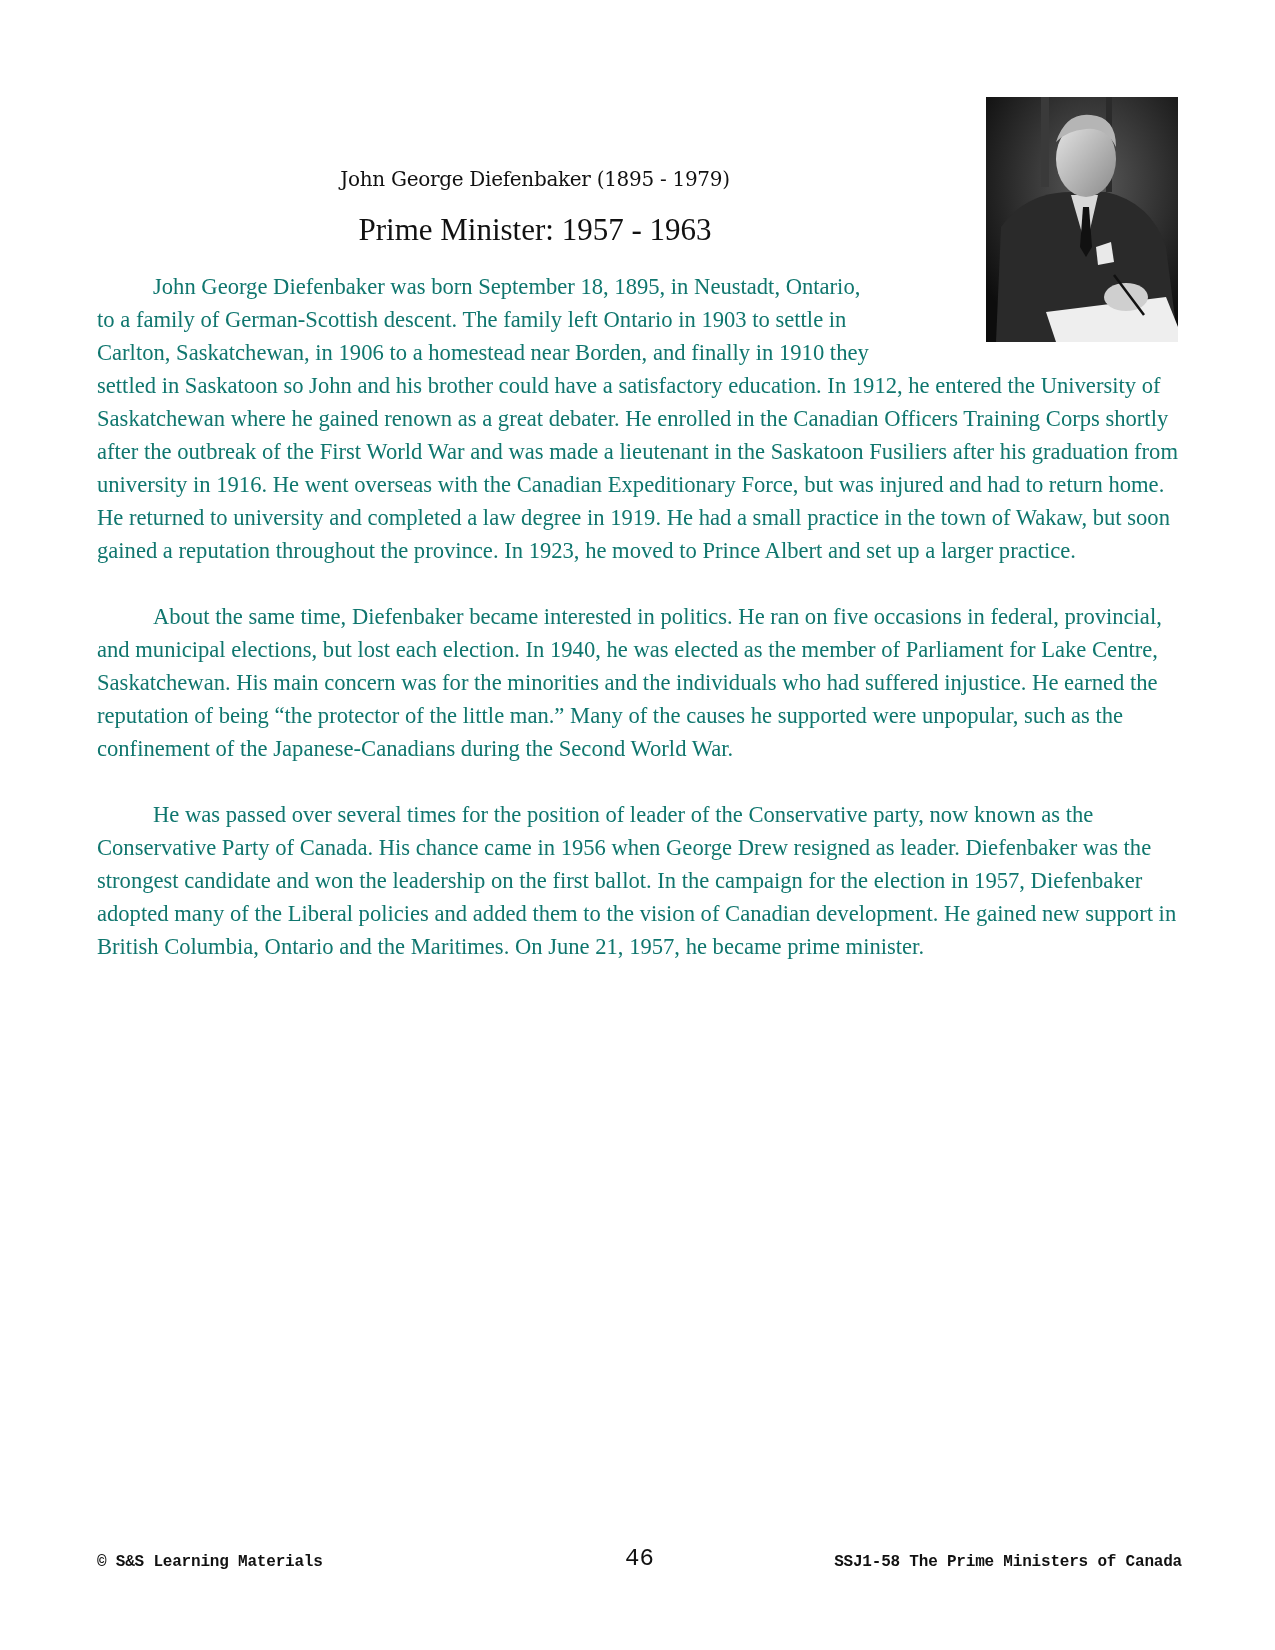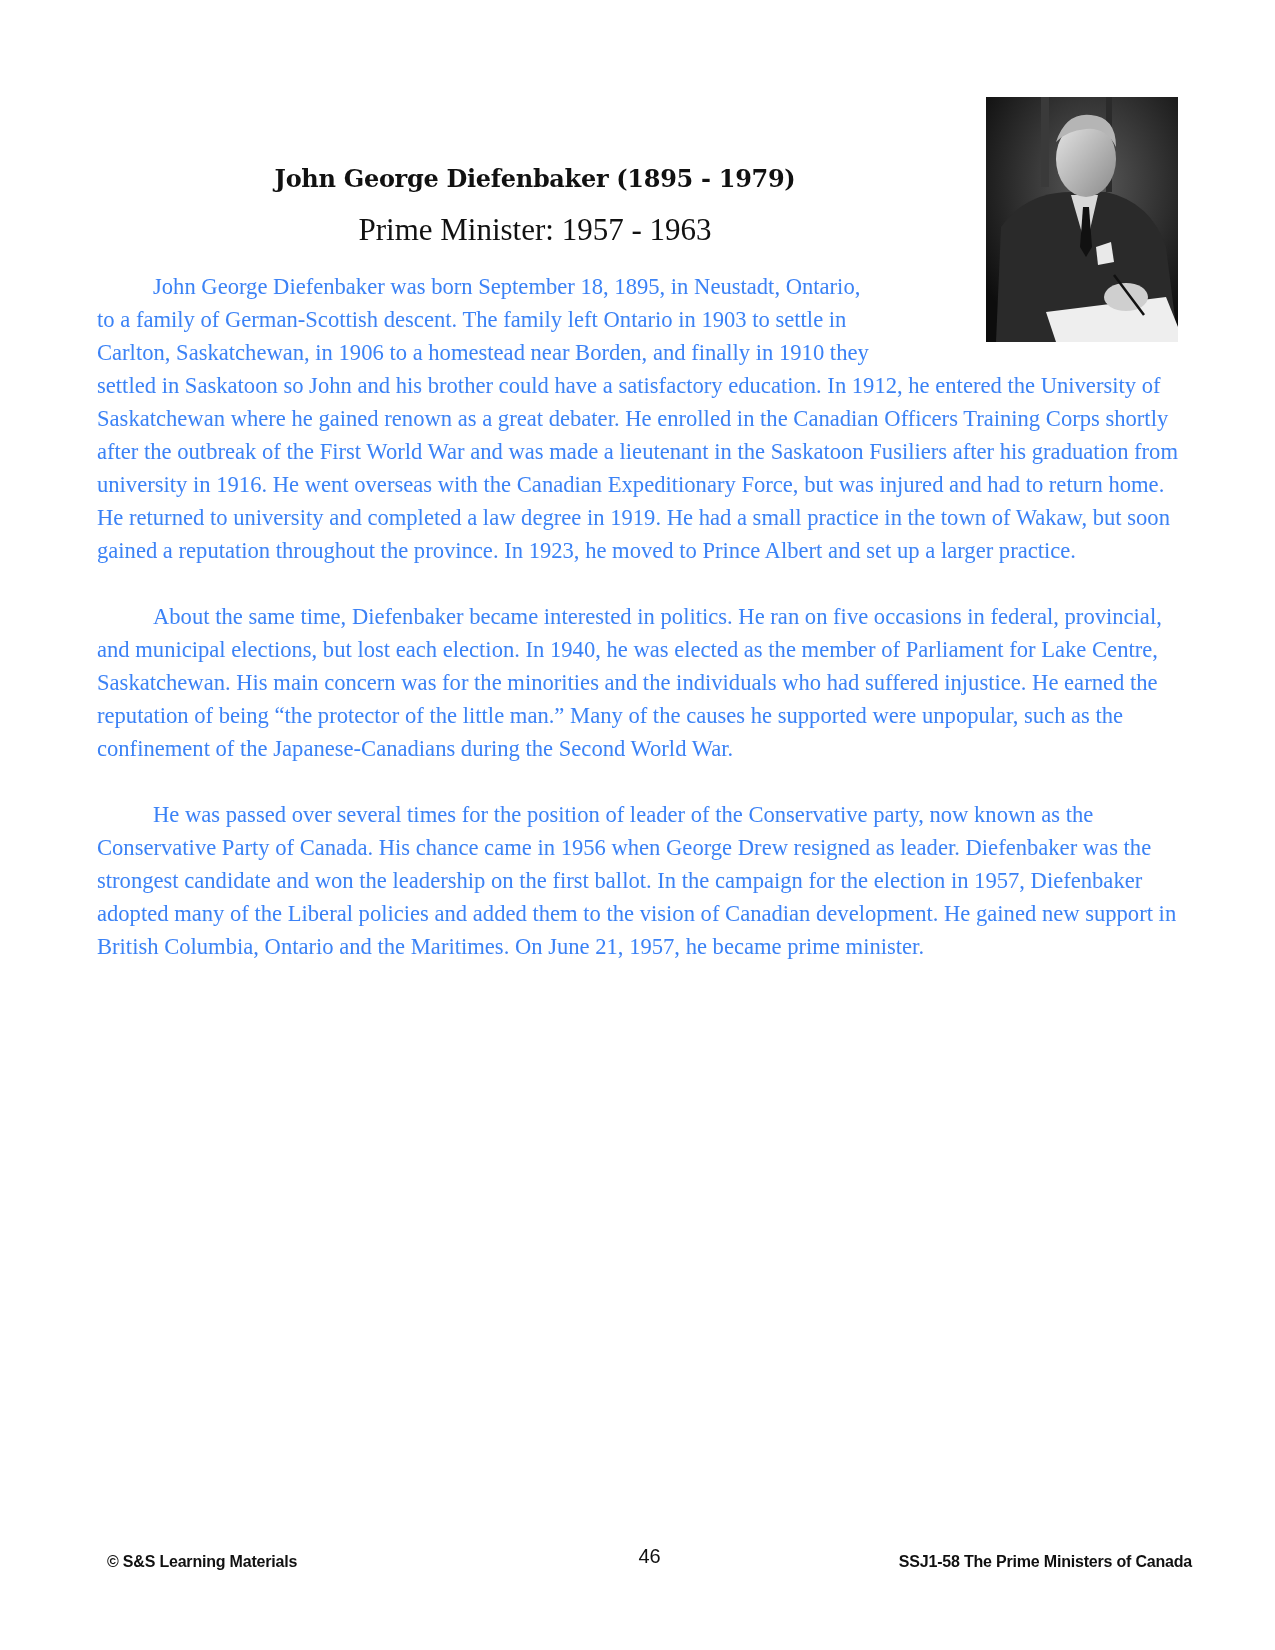--- a/index.html
+++ b/index.html
@@ -1,30 +1,30 @@
 <!DOCTYPE html>
 <html><head>
 <meta charset="utf-8">
 <style>
   html, body { margin: 0; padding: 0; background: #ffffff; }
   body { width: 1275px; height: 1650px; position: relative; overflow: hidden;
          font-family: "DejaVu Serif", "Liberation Serif", serif; color: #111; }
   .title-block { position: absolute; left: 150px; top: 160px; width: 770px; text-align: center; }
-  .title { font-family: "DejaVu Serif", serif; font-weight: bold; font-size: 24px; line-height: 38px; letter-spacing: -0.3px; }
+  .title { font-family: "DejaVu Serif", serif; font-weight: normal; font-size: 20px; line-height: 38px; letter-spacing: -0.3px; }
   .subtitle { font-family: "Liberation Serif", serif; font-size: 31px; line-height: 40px; margin-top: 12px; }
   .photo { position: absolute; left: 986px; top: 97px; width: 192px; height: 245px; overflow: hidden; background: #1a1a1a; }
   .body-text { position: absolute; left: 97px; top: 270px; width: 1085px;
-               font-family: "Liberation Serif", serif; font-size: 22.6px; line-height: 33px; color: #3b82f6; }
+               font-family: "Liberation Serif", serif; font-size: 22.6px; line-height: 33px; color: #0f766e; }
   .body-text p { margin: 0 0 33px 0; text-indent: 56px; }
   .body-text p.first { width: 1085px; }
   .float-spacer { float: right; width: 118px; height: 90px; }
-  .footer { position: absolute; top: 1545px; left: 107px; width: 1085px; height: 30px;
-            font-family: Liberation Sans, sans-serif; }
+  .footer { position: absolute; top: 1545px; left: 97px; width: 1085px; height: 30px;
+            font-family: Liberation Mono, monospace; }
   .footer-left { position: absolute; left: 0; top: 8px; font-weight: bold; font-size: 16px; letter-spacing: -0.2px; }
-  .footer-center { position: absolute; left: 0; width: 100%; text-align: center; top: 0; font-size: 20px; }
+  .footer-center { position: absolute; left: 0; width: 100%; text-align: center; top: 0; font-size: 24px; }
   .footer-right { position: absolute; right: 0; top: 8px; font-weight: bold; font-size: 16px; letter-spacing: -0.2px; }
 </style>
 </head>
 <body>
 
 <div class="title-block">
   <div class="title">John George Diefenbaker (1895 - 1979)</div>
   <div class="subtitle">Prime Minister: 1957 - 1963</div>
 </div>
 

